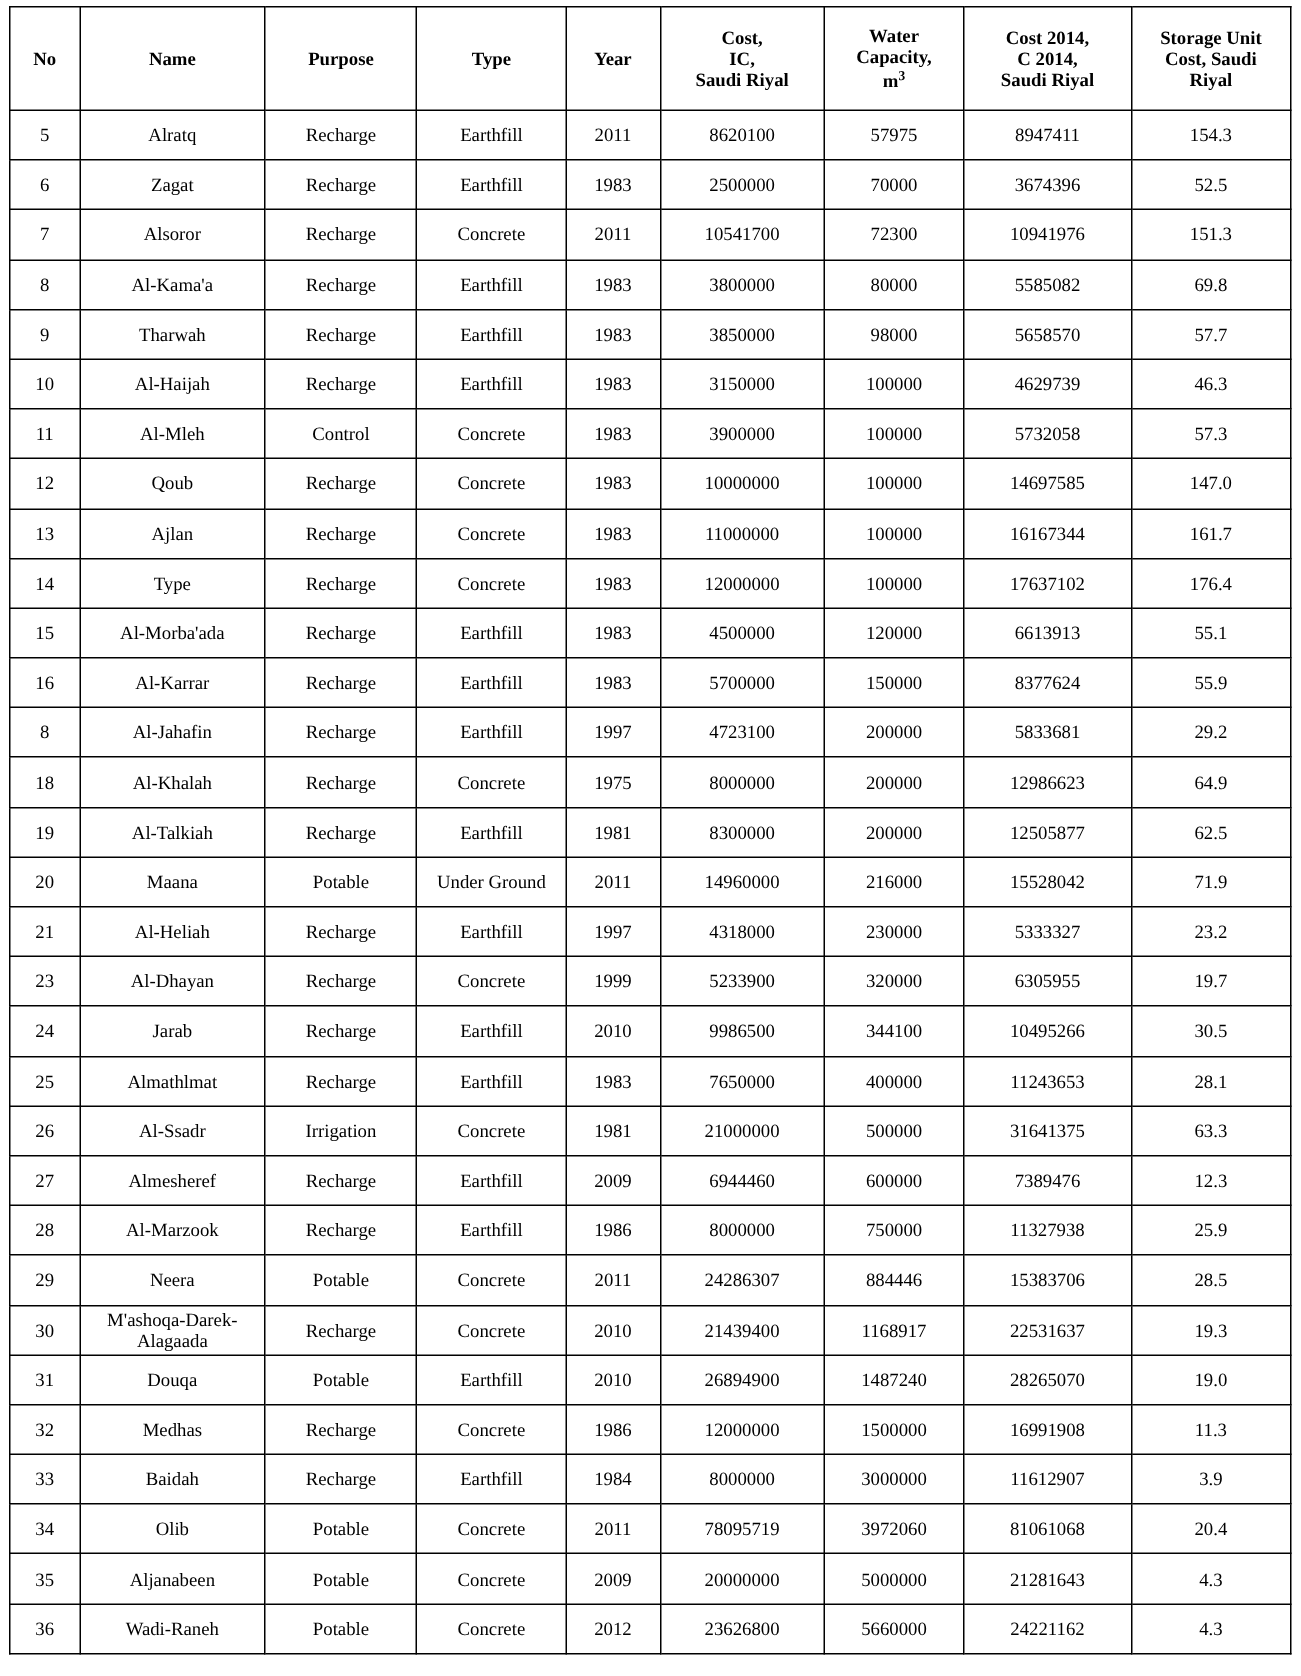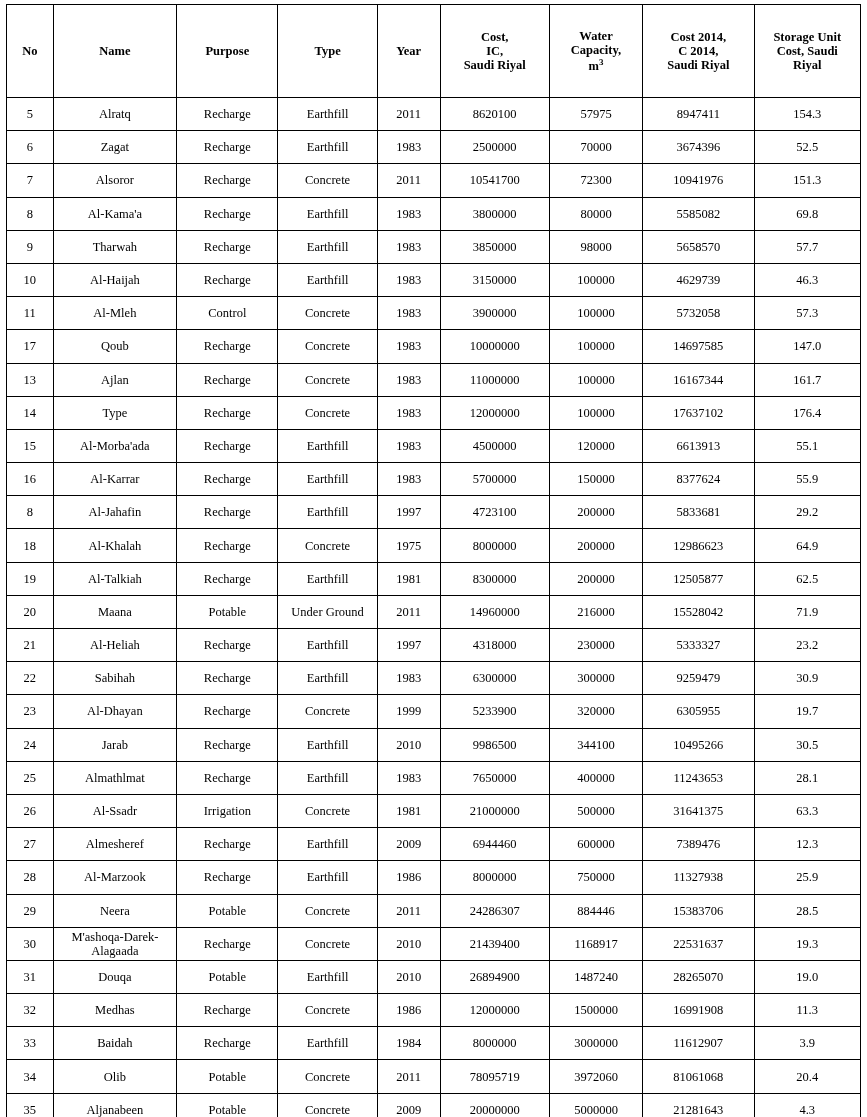--- a/index.html
+++ b/index.html
@@ -29,21 +29,21 @@
     border: 1px solid #000000;
     text-align: center;
     vertical-align: middle;
     font-size: 12.5px;
     line-height: 1.12;
     padding: 2px 1px;
   }
   table.dam-table thead th {
     font-weight: bold;
     font-size: 12.5px;
-    padding: 18px 2px;
+    padding: 6px 2px;
     height: 56px;
   }
   table.dam-table tbody td {
     height: 28.2px;
     font-weight: normal;
   }
   
   col.c-no        { width: 46px; }
   col.c-name      { width: 122px; }
   col.c-purpose   { width: 100px; }
@@ -185,21 +185,21 @@
           <td>Al-Mleh</td>
           <td>Control</td>
           <td>Concrete</td>
           <td>1983</td>
           <td>3900000</td>
           <td>100000</td>
           <td>5732058</td>
           <td>57.3</td>
         </tr>
         <tr>
-          <td>17</td>
+          <td>12</td>
           <td>Qoub</td>
           <td>Recharge</td>
           <td>Concrete</td>
           <td>1983</td>
           <td>10000000</td>
           <td>100000</td>
           <td>14697585</td>
           <td>147.0</td>
         </tr>
         <tr>
@@ -295,31 +295,20 @@
           <td>Al-Heliah</td>
           <td>Recharge</td>
           <td>Earthfill</td>
           <td>1997</td>
           <td>4318000</td>
           <td>230000</td>
           <td>5333327</td>
           <td>23.2</td>
         </tr>
         <tr>
-          <td>22</td>
-          <td>Sabihah</td>
-          <td>Recharge</td>
-          <td>Earthfill</td>
-          <td>1983</td>
-          <td>6300000</td>
-          <td>300000</td>
-          <td>9259479</td>
-          <td>30.9</td>
-        </tr>
-        <tr>
           <td>23</td>
           <td>Al-Dhayan</td>
           <td>Recharge</td>
           <td>Concrete</td>
           <td>1999</td>
           <td>5233900</td>
           <td>320000</td>
           <td>6305955</td>
           <td>19.7</td>
         </tr>

